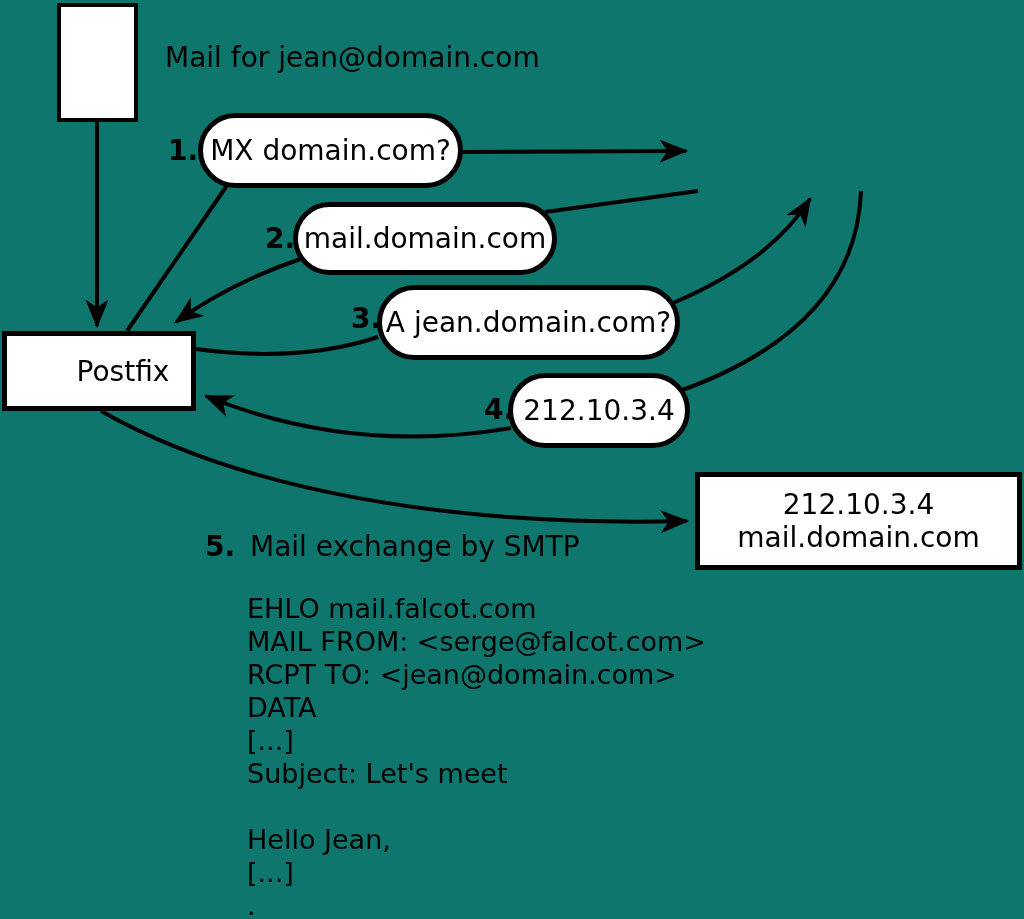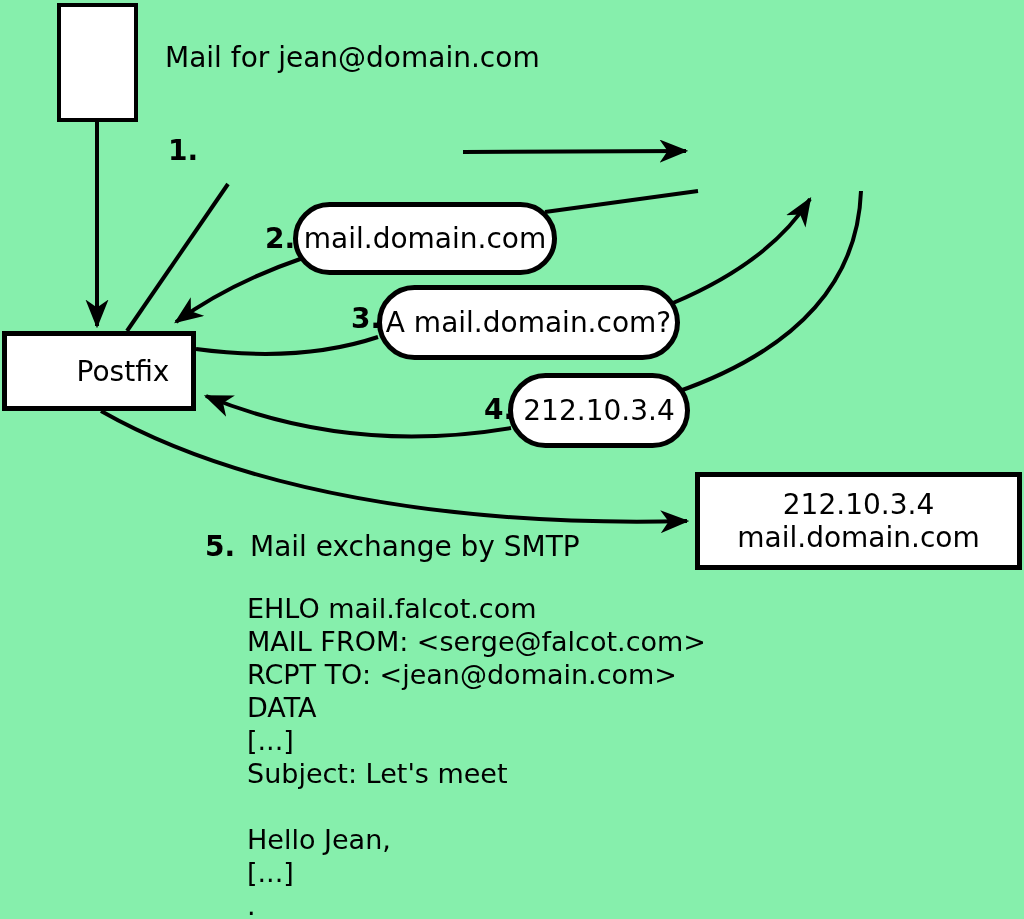--- a/index.html
+++ b/index.html
@@ -1,19 +1,19 @@
 <!DOCTYPE html>
 <html><head>
 <meta charset="utf-8">
 <style>
   html,body{margin:0;padding:0;background:#ffffff;}
   #stage{
     position:relative;
     width:1024px;height:919px;
-    background:#86efac;
+    background:#0f766e;
     font-family:"DejaVu Sans","Liberation Sans",sans-serif;
     color:#000;
     overflow:hidden;
   }
   svg.wires{position:absolute;left:0;top:0;z-index:1;}
   .node{
     position:absolute;z-index:2;
     background:#ffffff;border:5px solid #000;
     display:flex;align-items:center;justify-content:center;
     font-size:28px;line-height:33px;text-align:center;
@@ -72,29 +72,32 @@
     <span>Postfix</span>
   </div>
 
 
   <div class="node stack" style="left:695px;top:472px;width:327px;height:98px;">
     <div>212.10.3.4</div>
     <div>mail.domain.com</div>
   </div>
 
   <div class="numlabel" style="left:168px;top:136px;">1.</div>
+  <div class="node pill" style="left:198px;top:113px;width:265px;height:75px;">
+    <span>MX domain.com?</span>
+  </div>
 
   <div class="numlabel" style="left:265px;top:224px;">2.</div>
   <div class="node pill" style="left:293px;top:202px;width:264px;height:73px;">
     <span>mail.domain.com</span>
   </div>
 
   <div class="numlabel" style="left:351px;top:304px;">3.</div>
   <div class="node pill" style="left:377px;top:285px;width:303px;height:75px;">
-    <span>A mail.domain.com?</span>
+    <span>A jean.domain.com?</span>
   </div>
 
   <div class="numlabel" style="left:484px;top:395px;">4.</div>
   <div class="node pill" style="left:508px;top:373px;width:182px;height:75px;">
     <span>212.10.3.4</span>
   </div>
 
   <div class="numlabel" style="left:205px;top:532px;">5.</div>
   <div class="plain" style="left:250px;top:530px;text-align:center;">Mail exchange by SMTP</div>
 

